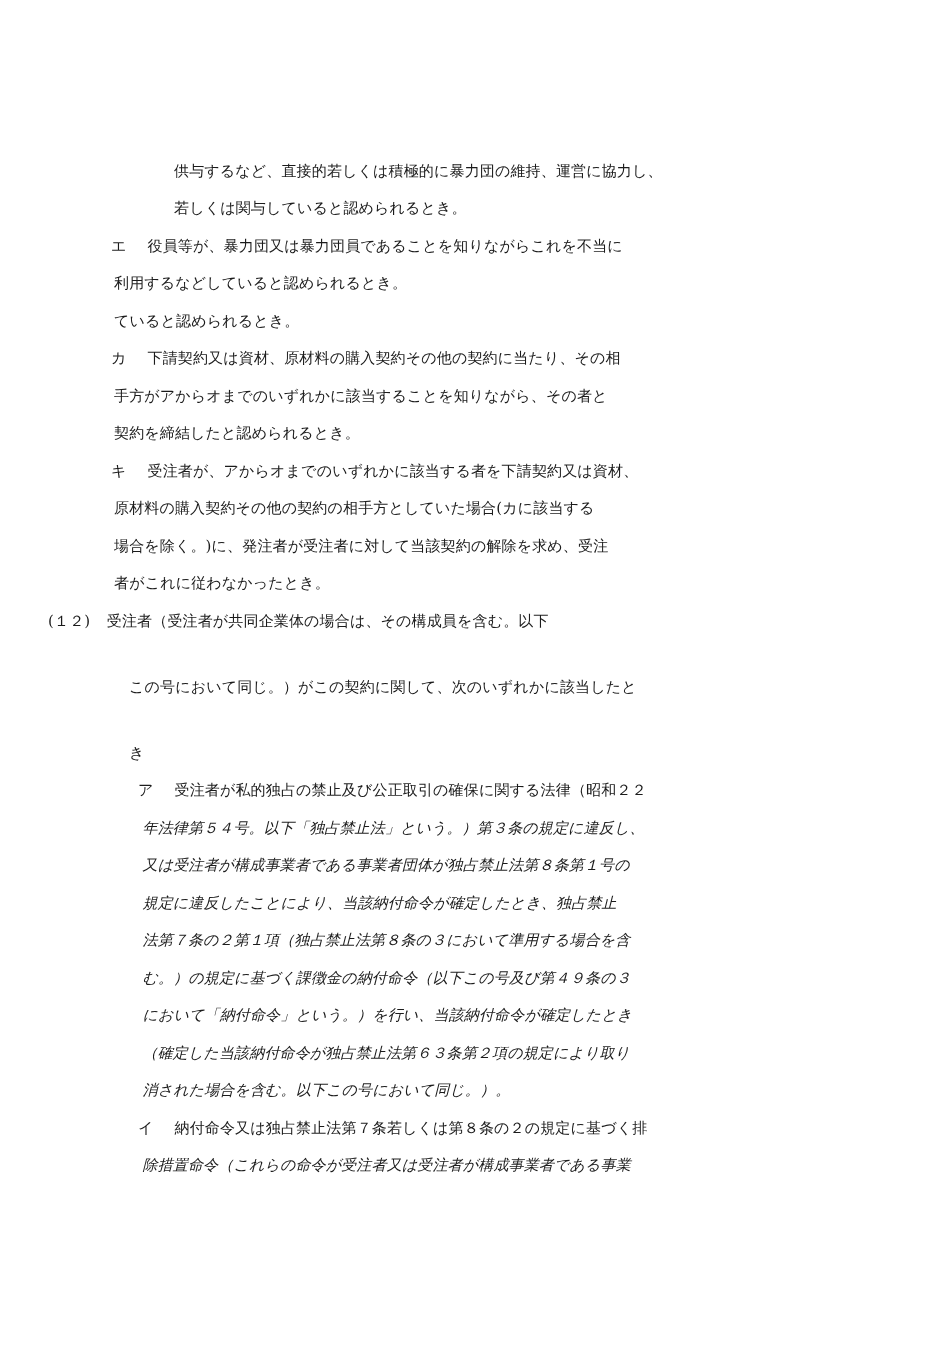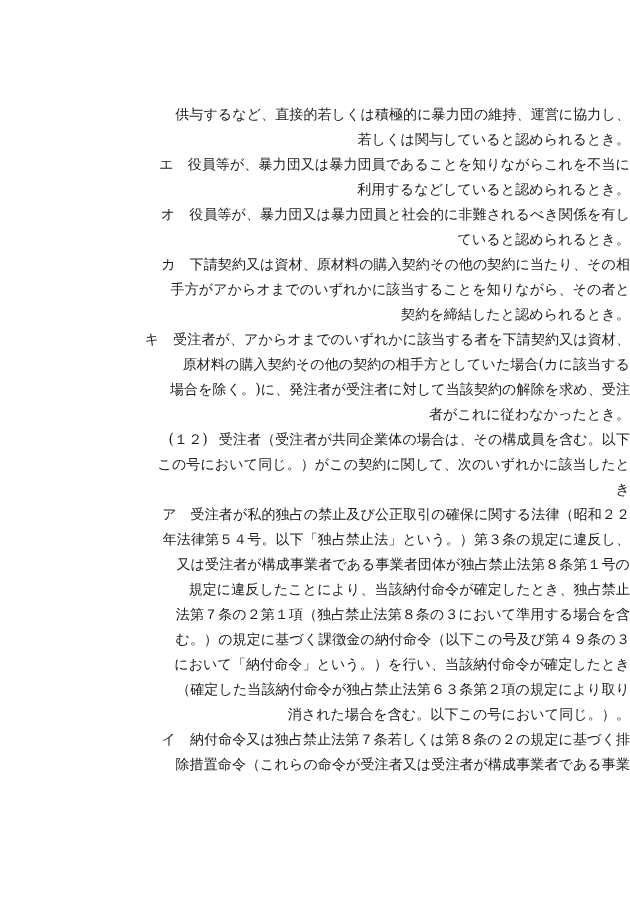--- a/index.html
+++ b/index.html
@@ -7,63 +7,61 @@
     padding: 0;
     background: #ffffff;
   }
   .page {
     position: relative;
     width: 630px;
     height: 783px;
     background: #ffffff;
     color: #1b1b1b;
     font-family: "DejaVu Serif", "Liberation Serif", serif;
-    font-size: 14px;
+    font-size: 10px;
     box-sizing: border-box;
     padding-top: 102px;
     overflow: hidden;
-    text-align: right;
   }
   .par { margin: 0; }
   .line {
     height: 25px;
     line-height: 25px;
     white-space: pre;
     letter-spacing: 0.1px;
   }
   
   .p-cont .line-first,
   .p-cont .line-rest  { padding-left: 116px; }
   
   .p-kata .line-first { padding-left: 74px; }
   .p-kata .line-rest  { padding-left: 76px; }
   
-  .p-num .line-first  { padding-left: 72px; }
-  .p-num .line-rest   { padding-left: 54px; }
+  .p-num .line-first  { padding-left: 32px; }
+  .p-num .line-rest   { padding-left: 86px; margin-top: 19px; }
   
   .p-sub .line-first  { padding-left: 92px; }
-  .p-sub .line-rest   { padding-left: 64px; }
+  .p-sub .line-rest   { padding-left: 95px; font-style: italic; }
 
   .p-kata .label, .p-sub .label { margin-right: 14px; }
   .p-num .label { margin-right: 11px; }
 </style>
 </head>
 <body>
 
 <div class="page">
     <div class="par p-cont">
       <div class="line line-first"><span>供与するなど、直接的若しくは積極的に暴力団の維持、運営に協力し、</span></div>
       <div class="line line-rest"><span>若しくは関与していると認められるとき。</span></div>
     </div>
     <div class="par p-kata">
       <div class="line line-first"><span class="label">エ</span><span>役員等が、暴力団又は暴力団員であることを知りながらこれを不当に</span></div>
       <div class="line line-rest"><span>利用するなどしていると認められるとき。</span></div>
     </div>
     <div class="par p-kata">
-      <div class="line line-first"><span class="label">オ</span><span>役員等が、暴力団又は暴力団員と社会的に非難されるべき関係を有し</span></div>
       <div class="line line-rest"><span>ていると認められるとき。</span></div>
     </div>
     <div class="par p-kata">
       <div class="line line-first"><span class="label">カ</span><span>下請契約又は資材、原材料の購入契約その他の契約に当たり、その相</span></div>
       <div class="line line-rest"><span>手方がアからオまでのいずれかに該当することを知りながら、その者と</span></div>
       <div class="line line-rest"><span>契約を締結したと認められるとき。</span></div>
     </div>
     <div class="par p-kata">
       <div class="line line-first"><span class="label">キ</span><span>受注者が、アからオまでのいずれかに該当する者を下請契約又は資材、</span></div>
       <div class="line line-rest"><span>原材料の購入契約その他の契約の相手方としていた場合(カに該当する</span></div>

